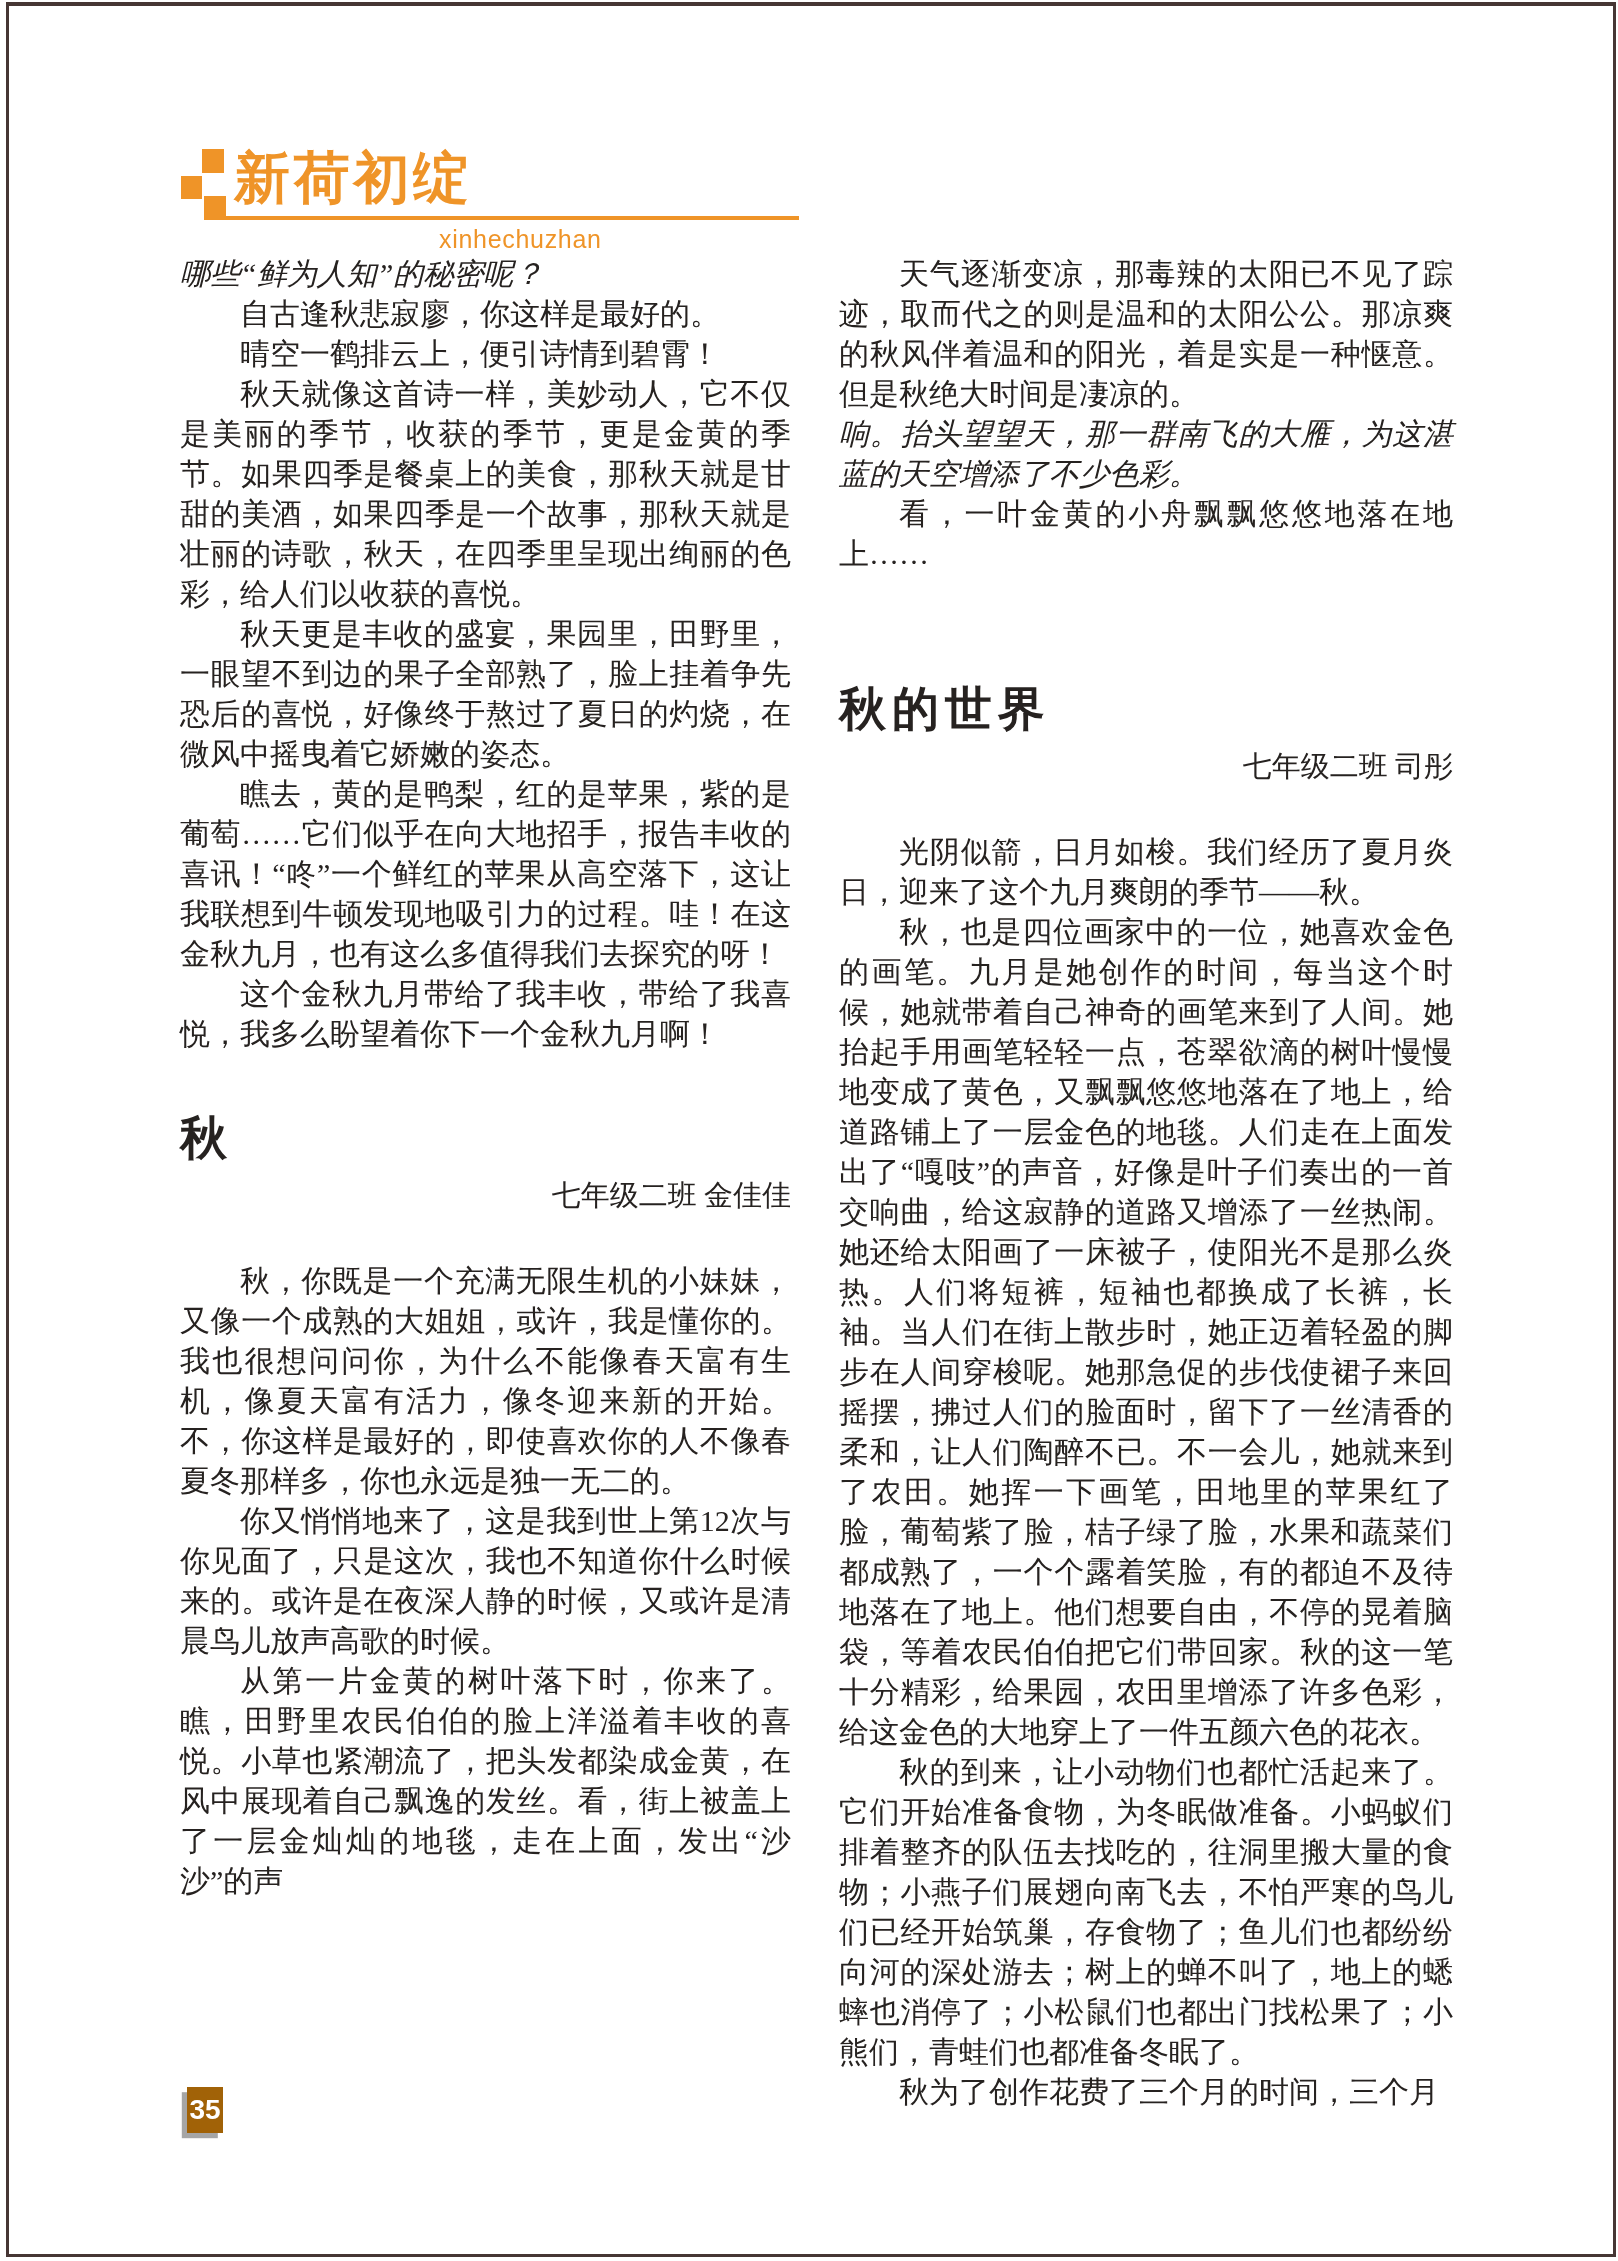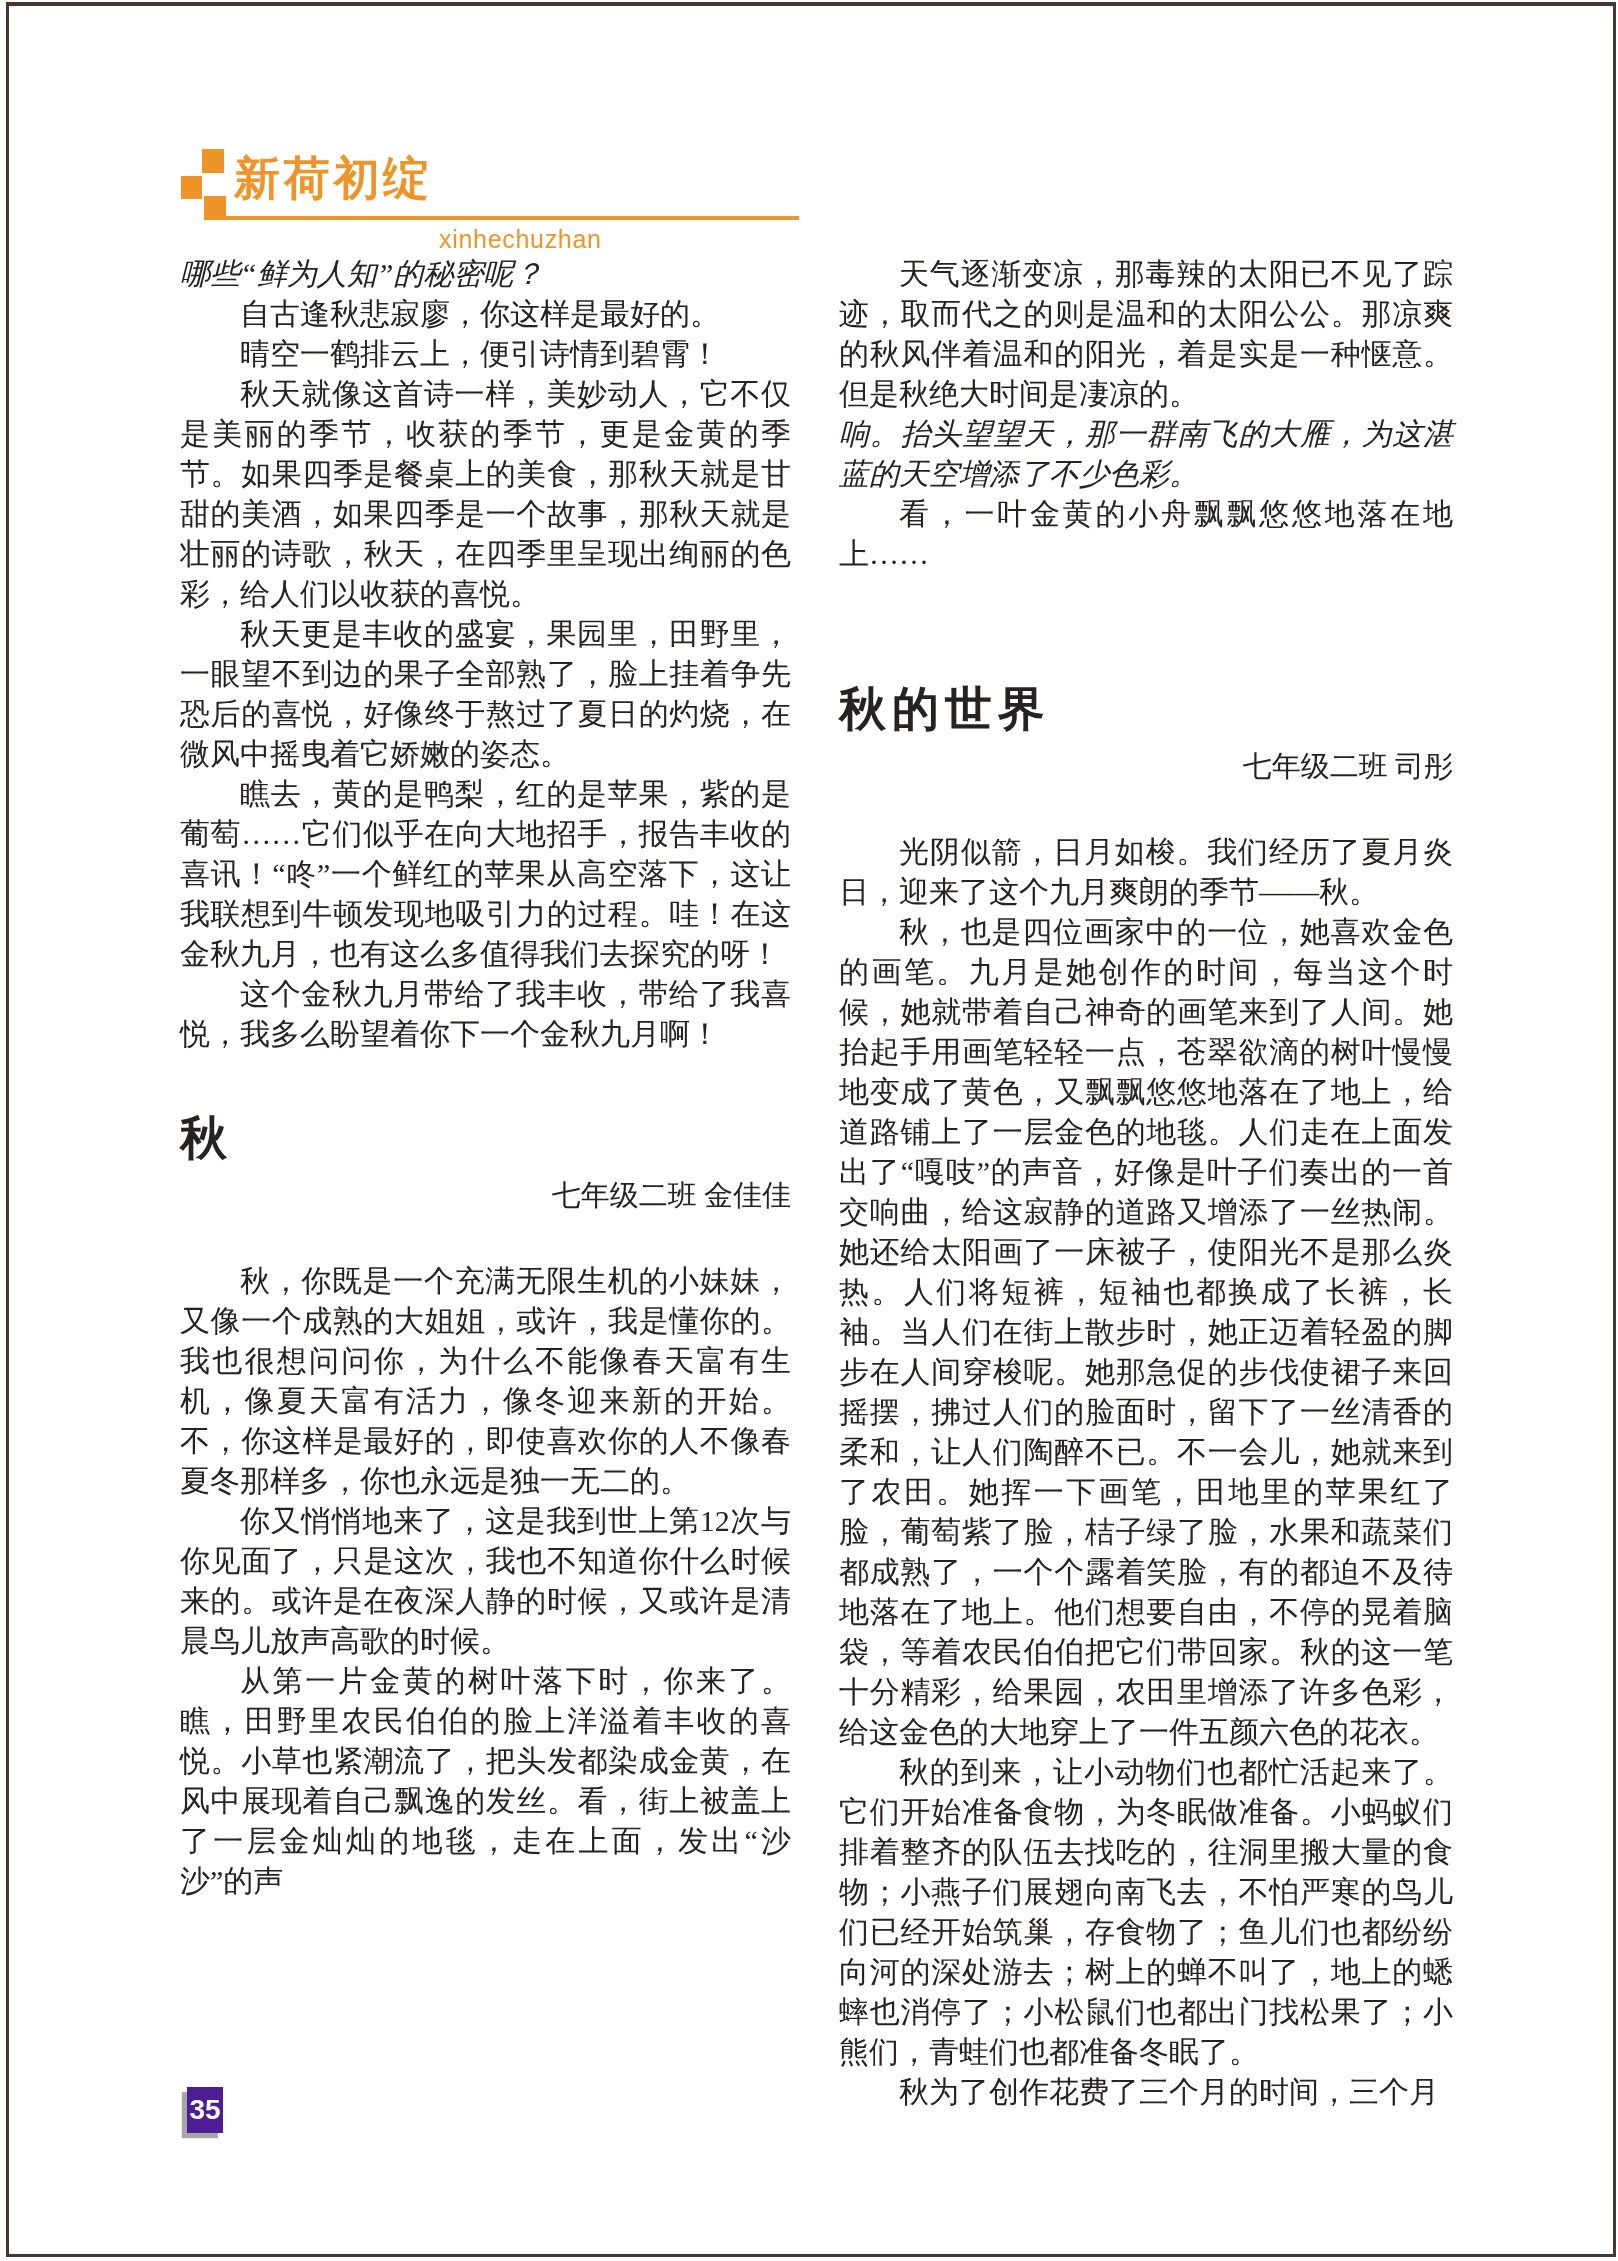--- a/index.html
+++ b/index.html
@@ -14,21 +14,21 @@
   }
   
   .logo-sq{position:absolute;background:#EF9428;}
   .sq1{left:202px;top:149px;width:22px;height:24px;}
   .sq2{left:181px;top:176px;width:21.3px;height:23px;}
   .sq3{left:204px;top:199px;width:10.3px;height:10.3px;}
   .sq4{left:204px;top:196px;width:22px;height:24px;}
   .logo-title{
     position:absolute;left:234px;top:152px;
     font-family:"Liberation Sans","DejaVu Sans",sans-serif;font-weight:bold;
-    font-size:46px;line-height:52px;color:#EF9428;letter-spacing:3.7px;white-space:nowrap;
+    font-size:56px;line-height:52px;color:#EF9428;letter-spacing:3.7px;white-space:nowrap;
   }
   .logo-sub{
     position:absolute;left:439px;top:196px;
     font-family:"Liberation Sans","DejaVu Sans",sans-serif;
     font-size:25px;color:#EF9428;letter-spacing:0.7px;white-space:nowrap;margin-top:29px;
   }
   .logo-underline{position:absolute;left:221px;top:216px;width:578px;height:3.7px;background:#EF9428;}
   
   .col{position:absolute;top:254px;font-size:30px;line-height:40px;text-align:justify;}
   .col-left{left:180px;width:611px;}
@@ -37,21 +37,21 @@
   .para.noindent{text-indent:0;font-style:italic;}
   .article-title{
     text-align:left;font-size:47px;font-weight:bold;
     margin:52px 0 4.4px 0;text-indent:0;line-height:65px;letter-spacing:5.9px;
   }
   .col-right .article-title{margin-top:103px;}
   .article-byline{text-align:right;font-size:29px;margin:0 0 46px 0;text-indent:0;line-height:40px;}
   
   .page-num{
     position:absolute;left:187px;top:2087px;width:36px;height:46px;
-    background:#4c1d95;box-shadow:-5.2px 5.2px 0 #a6a6a6;
+    background:#a16207;box-shadow:-5.2px 5.2px 0 #a6a6a6;
     color:#ffffff;font-family:"Liberation Sans","DejaVu Sans",sans-serif;
     font-weight:bold;font-size:28px;line-height:46px;text-align:center;
   }
 </style>
 </head>
 <body>
 
 <div class="page">
   <div class="frame"></div>
 

